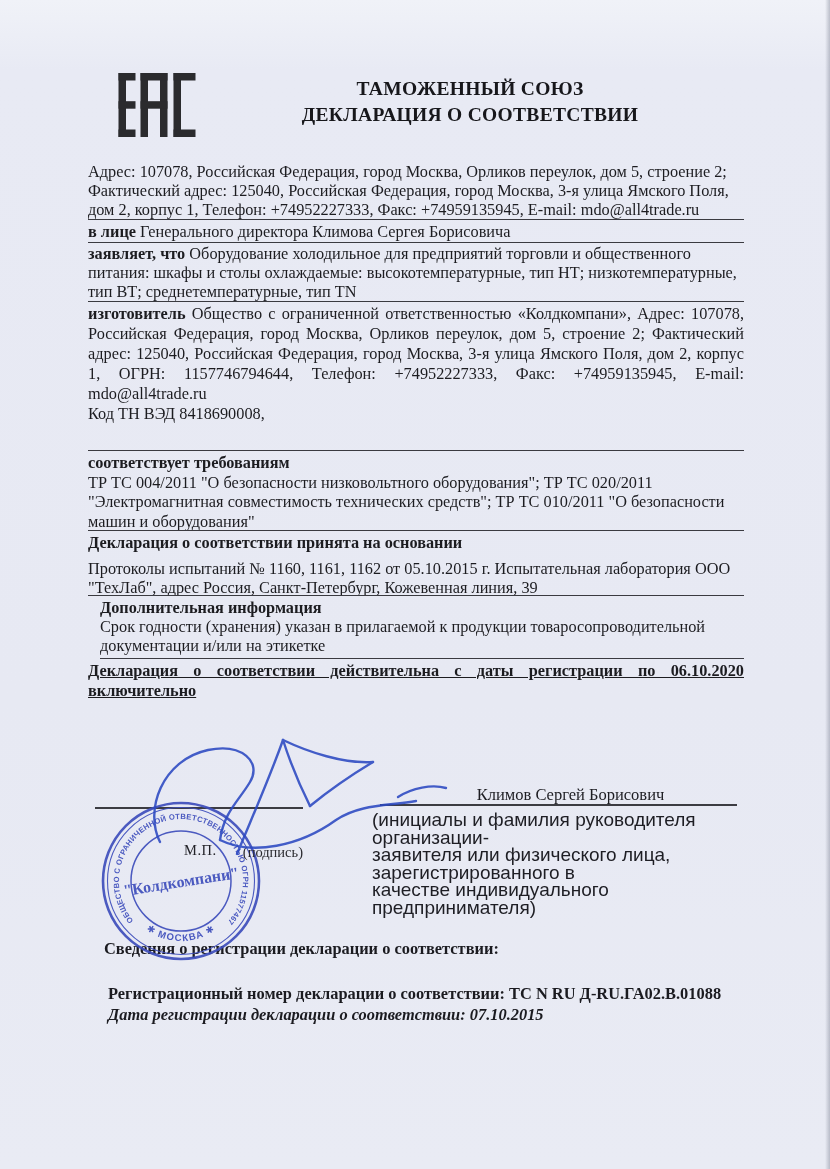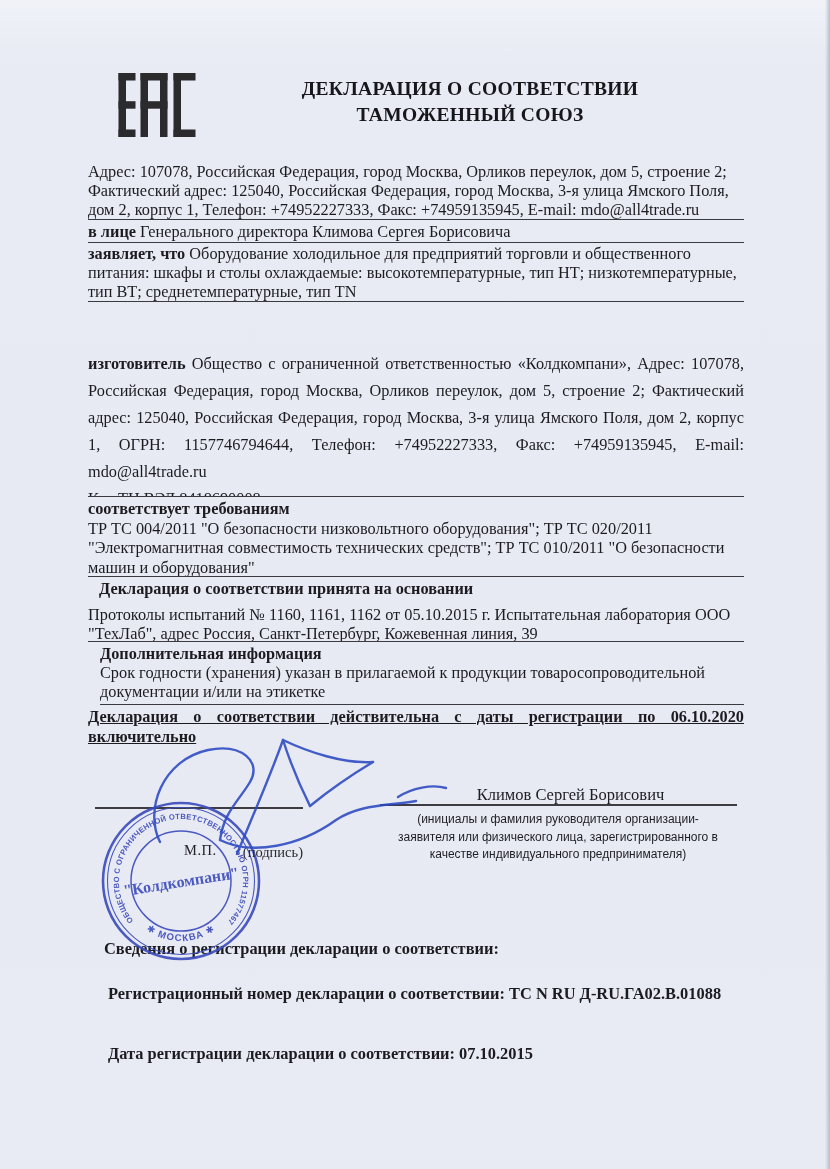--- a/index.html
+++ b/index.html
@@ -19,50 +19,50 @@
   .title{position:absolute;left:250px;top:76px;width:440px;text-align:center;
     font-weight:bold;font-size:19.5px;line-height:26px;letter-spacing:.3px;color:#17171b;}
   
   .body{position:absolute;left:88px;top:160px;width:656px;font-size:16.3px;color:#1c1c20;}
   .sec{margin:0;box-sizing:border-box;border-bottom:1.4px solid #3a3a40;padding-top:2px;overflow:hidden;}
   .sec.noline{border-bottom:none;text-decoration:underline;}
   .s1{height:62px;line-height:19.6px;}
   .s2{height:60px;line-height:19.2px;}
   .s3{height:23px;line-height:19px;}
   .s4{height:59px;line-height:18.8px;}
-  .s5{height:149px;line-height:27px;margin-top:46px;}
+  .s5{height:149px;line-height:20px;}
   .s5 .para{text-align:justify;}
   .s6{height:80px;line-height:19.6px;}
   .s7{height:65px;line-height:19.2px;}
-  .s7 .head{margin-bottom:7px;margin-left:11px;}
+  .s7 .head{margin-bottom:7px;}
   .s8{height:63px;line-height:19.2px;margin-left:12px;}
   .s9{height:44px;line-height:19.5px;font-weight:bold;text-align:justify;word-spacing:3px;}
   .head{font-weight:bold;}
   
   .sigline{position:absolute;height:1.5px;background:#3c3c42;}
   .sigline.left{left:95px;top:807px;width:208px;}
   .sigline.right{left:380px;top:804px;width:357px;}
   .sig-caption{position:absolute;left:95px;top:834px;width:208px;text-align:right;
     font-size:14.5px;color:#2b2b30;z-index:5;margin-top:10px;}
   .sig-name{position:absolute;left:392px;top:785px;width:357px;text-align:center;font-size:16.5px;color:#1d1d22;}
-  .right-caption{position:absolute;left:372px;top:811px;width:372px;text-align:center;
-    font-family:"Liberation Sans","DejaVu Sans",sans-serif;font-size:12px;line-height:17.6px;color:#1e1e24;}
+  .right-caption{position:absolute;left:372px;top:811px;width:372px;text-align:left;
+    font-family:"Liberation Sans","DejaVu Sans",sans-serif;font-size:19px;line-height:17.6px;color:#1e1e24;}
   .mp{position:absolute;left:184px;top:842px;font-size:14.5px;color:#222228;z-index:5;letter-spacing:.5px;}
   .stamp{position:absolute;left:99px;top:799px;width:164px;height:164px;opacity:.92;z-index:4;}
   .stamp .ring{font-family:"Liberation Sans","DejaVu Sans",sans-serif;font-size:7.7px;font-weight:bold;
     letter-spacing:.25px;fill:#3e4ebc;}
   .stamp .ringB{font-family:"Liberation Sans","DejaVu Sans",sans-serif;font-size:9.6px;font-weight:bold;
     letter-spacing:1.1px;fill:#3e4ebc;}
   .stamp .centerTxt{font-family:"Liberation Serif","DejaVu Serif",serif;font-size:16px;font-weight:bold;fill:#3e4ebc;}
   .signature{position:absolute;left:140px;top:724px;width:320px;height:140px;z-index:6;}
   
   .reg{position:absolute;font-weight:bold;font-size:16.4px;color:#1b1b20;white-space:nowrap;}
   .reg.h{left:104px;top:939px;z-index:1;}
   .reg.n{left:108px;top:984px;}
-  .reg.d{left:108px;top:1044px;}
+  .reg.d{left:108px;top:1005px;font-style:italic;}
 </style>
 </head>
 <body>
 
 <div class="page">
   <div class="scan-edge"></div>
 
   <svg class="eac" viewBox="0 0 78 64" aria-label="EAC">
     <g fill="#2b2b2e">
 
@@ -76,22 +76,22 @@
       <rect x="22" y="0" width="27" height="7.5"></rect>
       <rect x="22" y="28.2" width="27" height="7.5"></rect>
 
       <rect x="55" y="0" width="7.5" height="64"></rect>
       <rect x="55" y="0" width="22" height="7.5"></rect>
       <rect x="55" y="56.5" width="22" height="7.5"></rect>
     </g>
   </svg>
 
   <div class="title">
+    <div>ТАМОЖЕННЫЙ СОЮЗ</div>
     <div>ДЕКЛАРАЦИЯ О СООТВЕТСТВИИ</div>
-    <div>ТАМОЖЕННЫЙ СОЮЗ</div>
   </div>
 
   <div class="body">
 
     <p class="sec s2"><span>Адрес: 107078, Российская Федерация, город Москва, Орликов переулок, дом 5, строение 2; Фактический адрес: 125040, Российская Федерация, город Москва, 3-я улица Ямского Поля, дом 2, корпус 1, Телефон: +74952227333, Факс: +74959135945, E-mail: mdo@all4trade.ru</span></p>
 
     <p class="sec s3"><b>в лице</b> <span>Генерального директора Климова Сергея Борисовича</span></p>
 
     <p class="sec s4"><b>заявляет, что</b> <span>Оборудование холодильное для предприятий торговли и общественного питания: шкафы и столы охлаждаемые: высокотемпературные, тип НТ; низкотемпературные, тип ВТ; среднетемпературные, тип TN</span></p>
 

